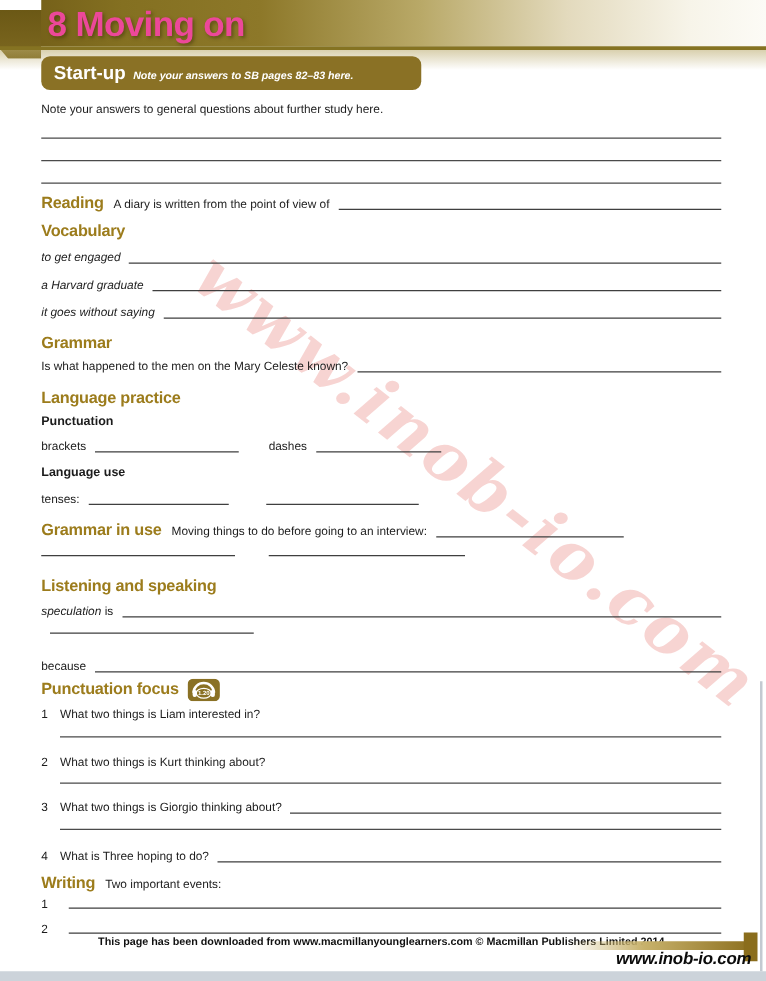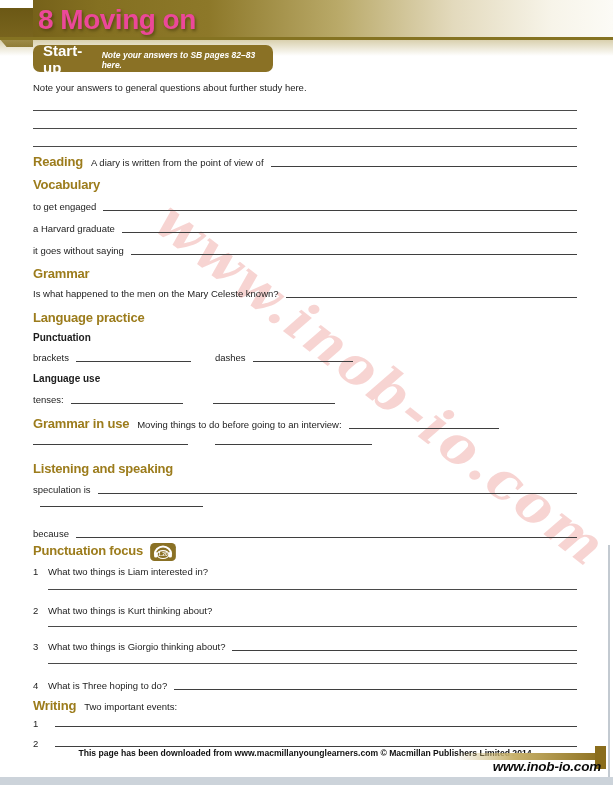--- a/index.html
+++ b/index.html
@@ -13,33 +13,33 @@
     background:linear-gradient(90deg,#6f5a16 0%,#847021 16%,#8d7829 34%,#b9a968 55%,#e3dabd 74%,#f7f4e9 90%,#fcfbf6 100%);}
   .band-mask{left:0;top:0;width:33px;height:8px;background:#ffffff;}
   .band-left{left:0;top:8px;width:33px;height:39px;
     background:linear-gradient(180deg,#6b5815,#7d6820);
     clip-path:polygon(0 0,100% 0,100% 100%,20% 100%,0 80%);}
   .band-rule{left:0;top:37px;width:613px;height:3px;background:#857322;}
   .band-fade{left:0;top:40px;width:613px;height:16px;
     background:linear-gradient(180deg,rgba(186,170,108,0.55),rgba(255,255,255,0));}
   .unit-title{left:38px;top:4px;font-size:28px;font-weight:bold;color:#ec4899;
     letter-spacing:-0.5px;text-shadow:1.5px 1.5px 3px rgba(60,50,10,0.55);}
-  .startup-box{left:33px;top:45px;width:240px;height:27px;border-radius:7px;
+  .startup-box{left:33px;top:45px;width:304px;height:27px;border-radius:7px;
     background:#8a7125;display:flex;align-items:baseline;padding:0 10px;box-sizing:border-box;gap:6px;}
   .startup-label{font-size:15px;font-weight:bold;color:#fff;align-self:center;}
   .startup-note{font-size:8.5px;font-weight:bold;font-style:italic;color:#fff;align-self:center;margin-top:3px;}
   
   .watermark{left:183px;top:188px;font-family:"DejaVu Serif",serif;
     font-size:54px;font-weight:bold;font-style:italic;letter-spacing:3px;
     color:rgba(231,128,122,0.34);transform:rotate(38deg);transform-origin:left top;
     white-space:nowrap;z-index:0;}
   
   .row{left:33px;width:544px;display:flex;align-items:baseline;z-index:1;}
   .body-text{font-size:9.5px;line-height:12px;}
-  .italic{}
+  .italic{font-style:italic;}
   .bold{font-weight:bold;font-size:10px;}
   .h1g{color:#9c7c1c;font-size:13px;font-weight:bold;letter-spacing:-0.2px;}
   .h1g.inline{margin-right:8px;}
   .fill{flex:1;border-bottom:1.5px solid #3f3f3f;align-self:flex-end;margin:0 0 2px 7px;}
   .line{border-bottom:1.5px solid #3f3f3f;align-self:flex-end;margin:0 0 2px 7px;}
   .rule{left:33px;width:544px;height:0;border-bottom:1.5px solid #4a4a4a;z-index:1;}
   .rule.indent{left:48px;width:529px;}
   .qnum{width:15px;flex:0 0 15px;font-size:9.5px;}
   .audio-icon{align-self:center;margin-left:7px;}
   

